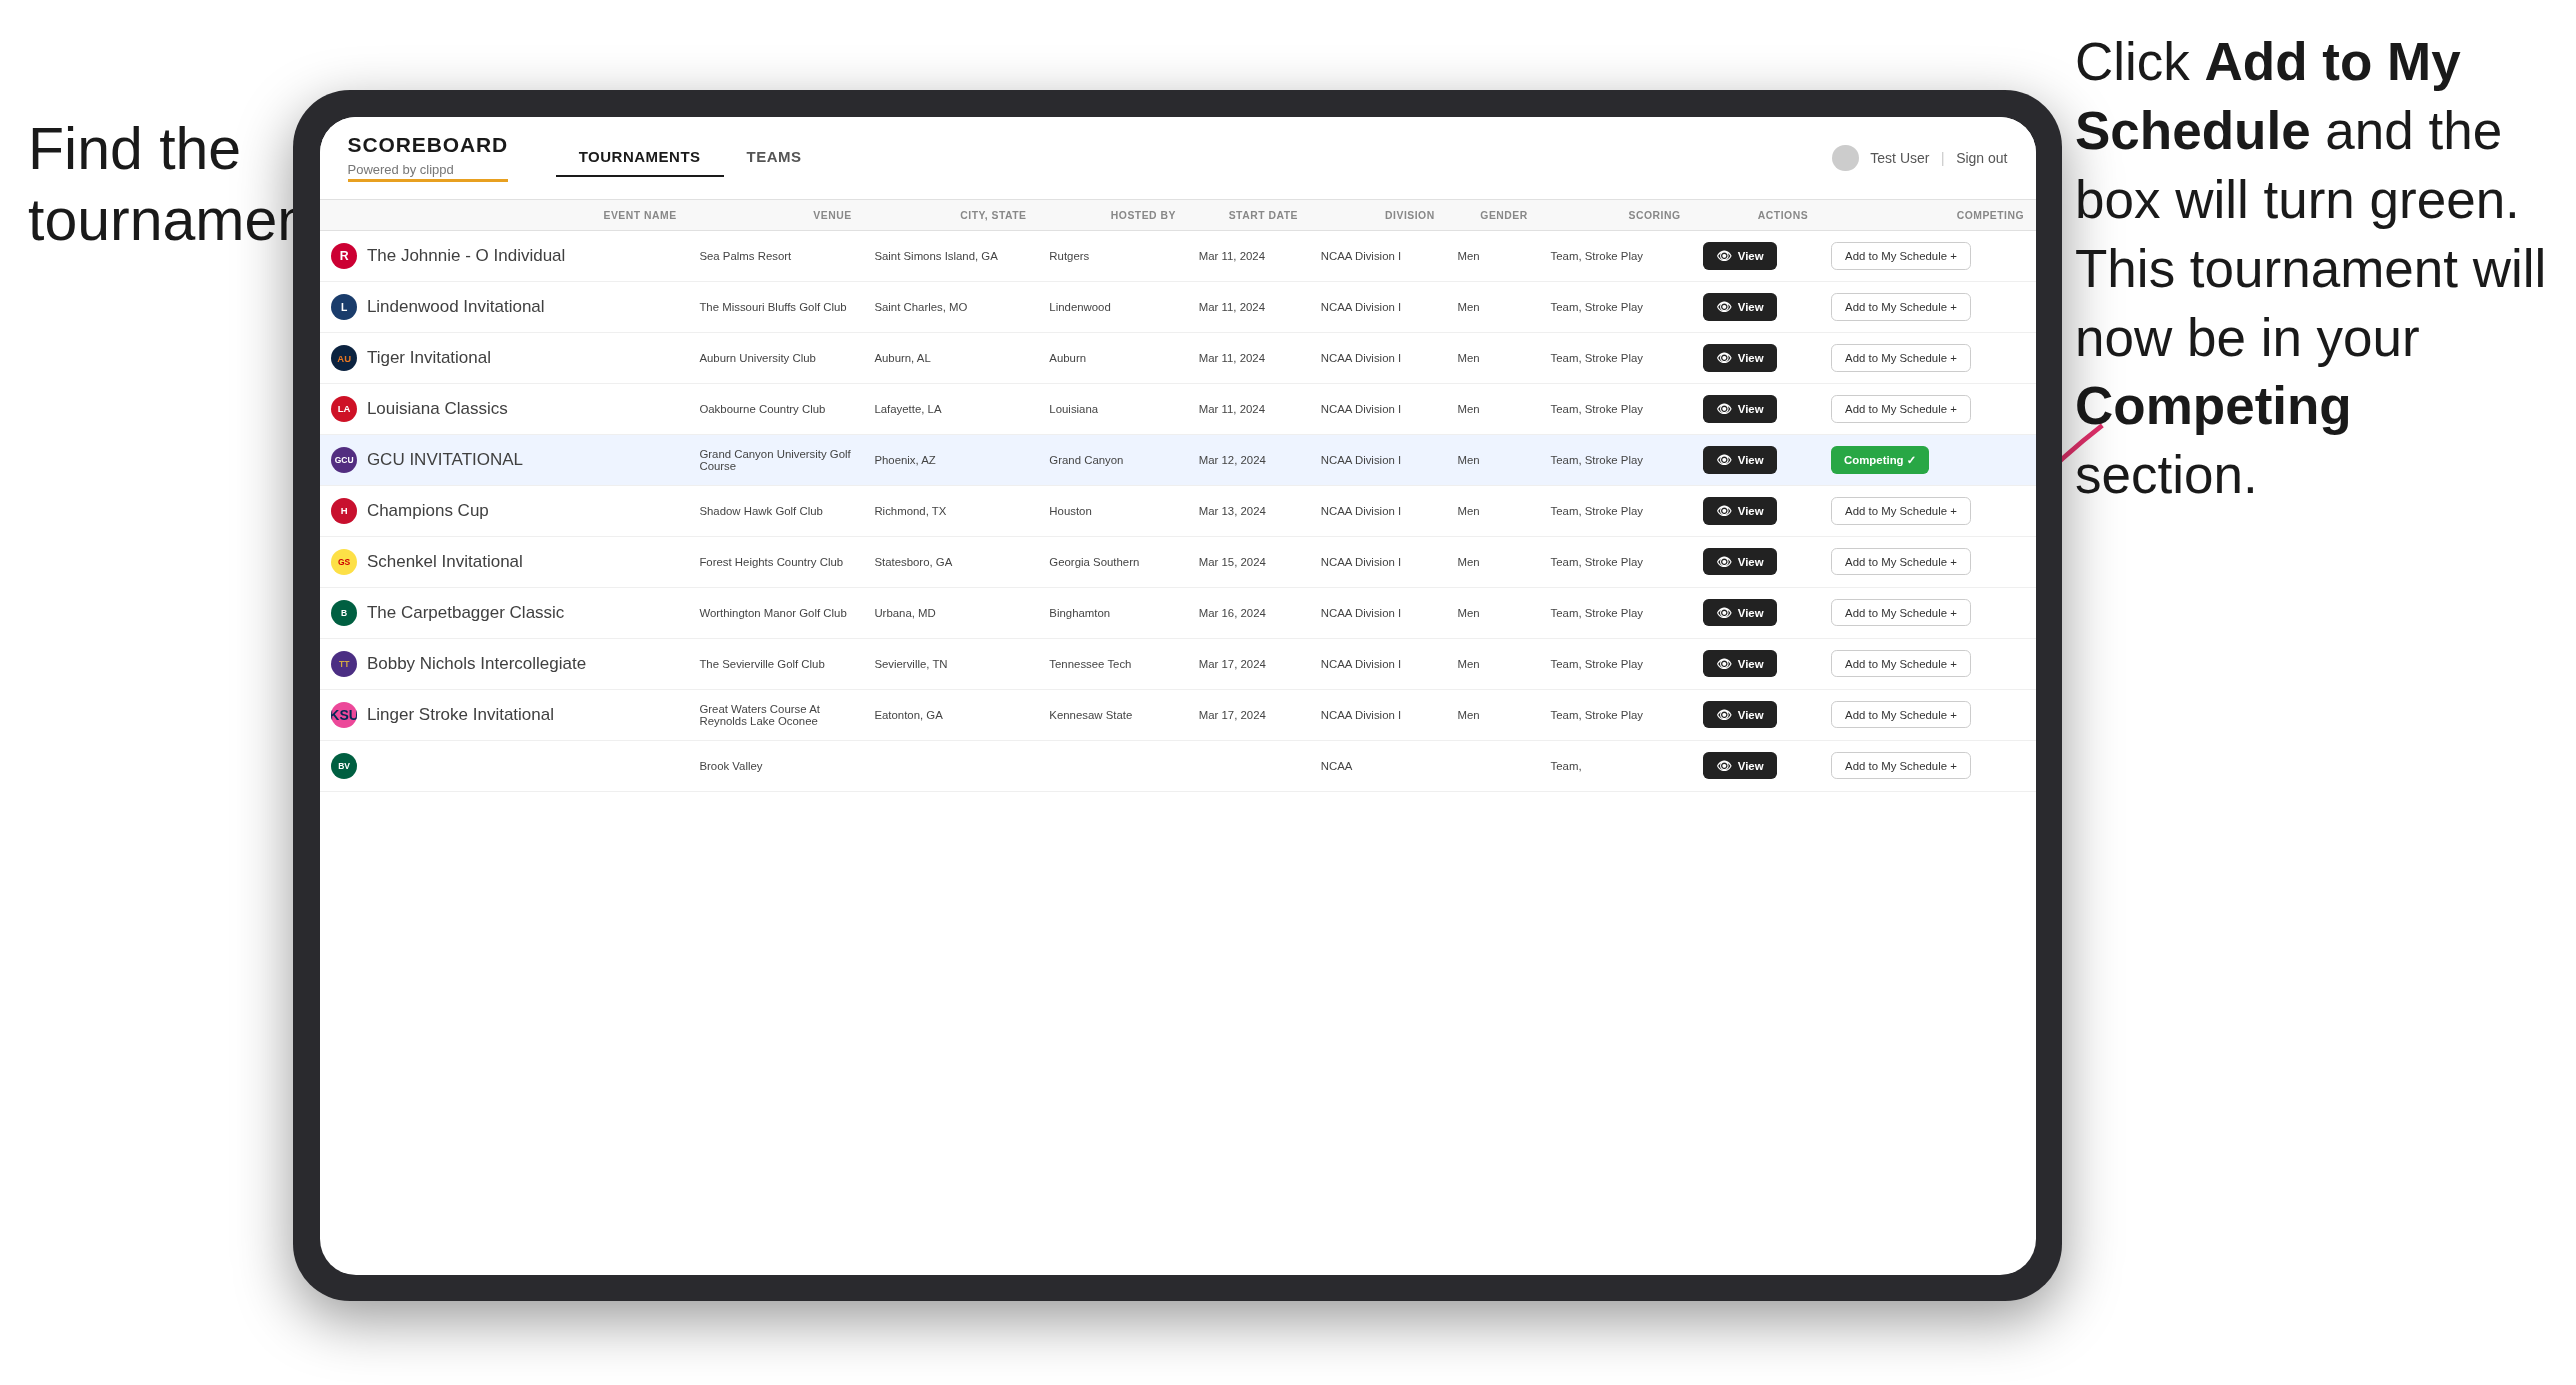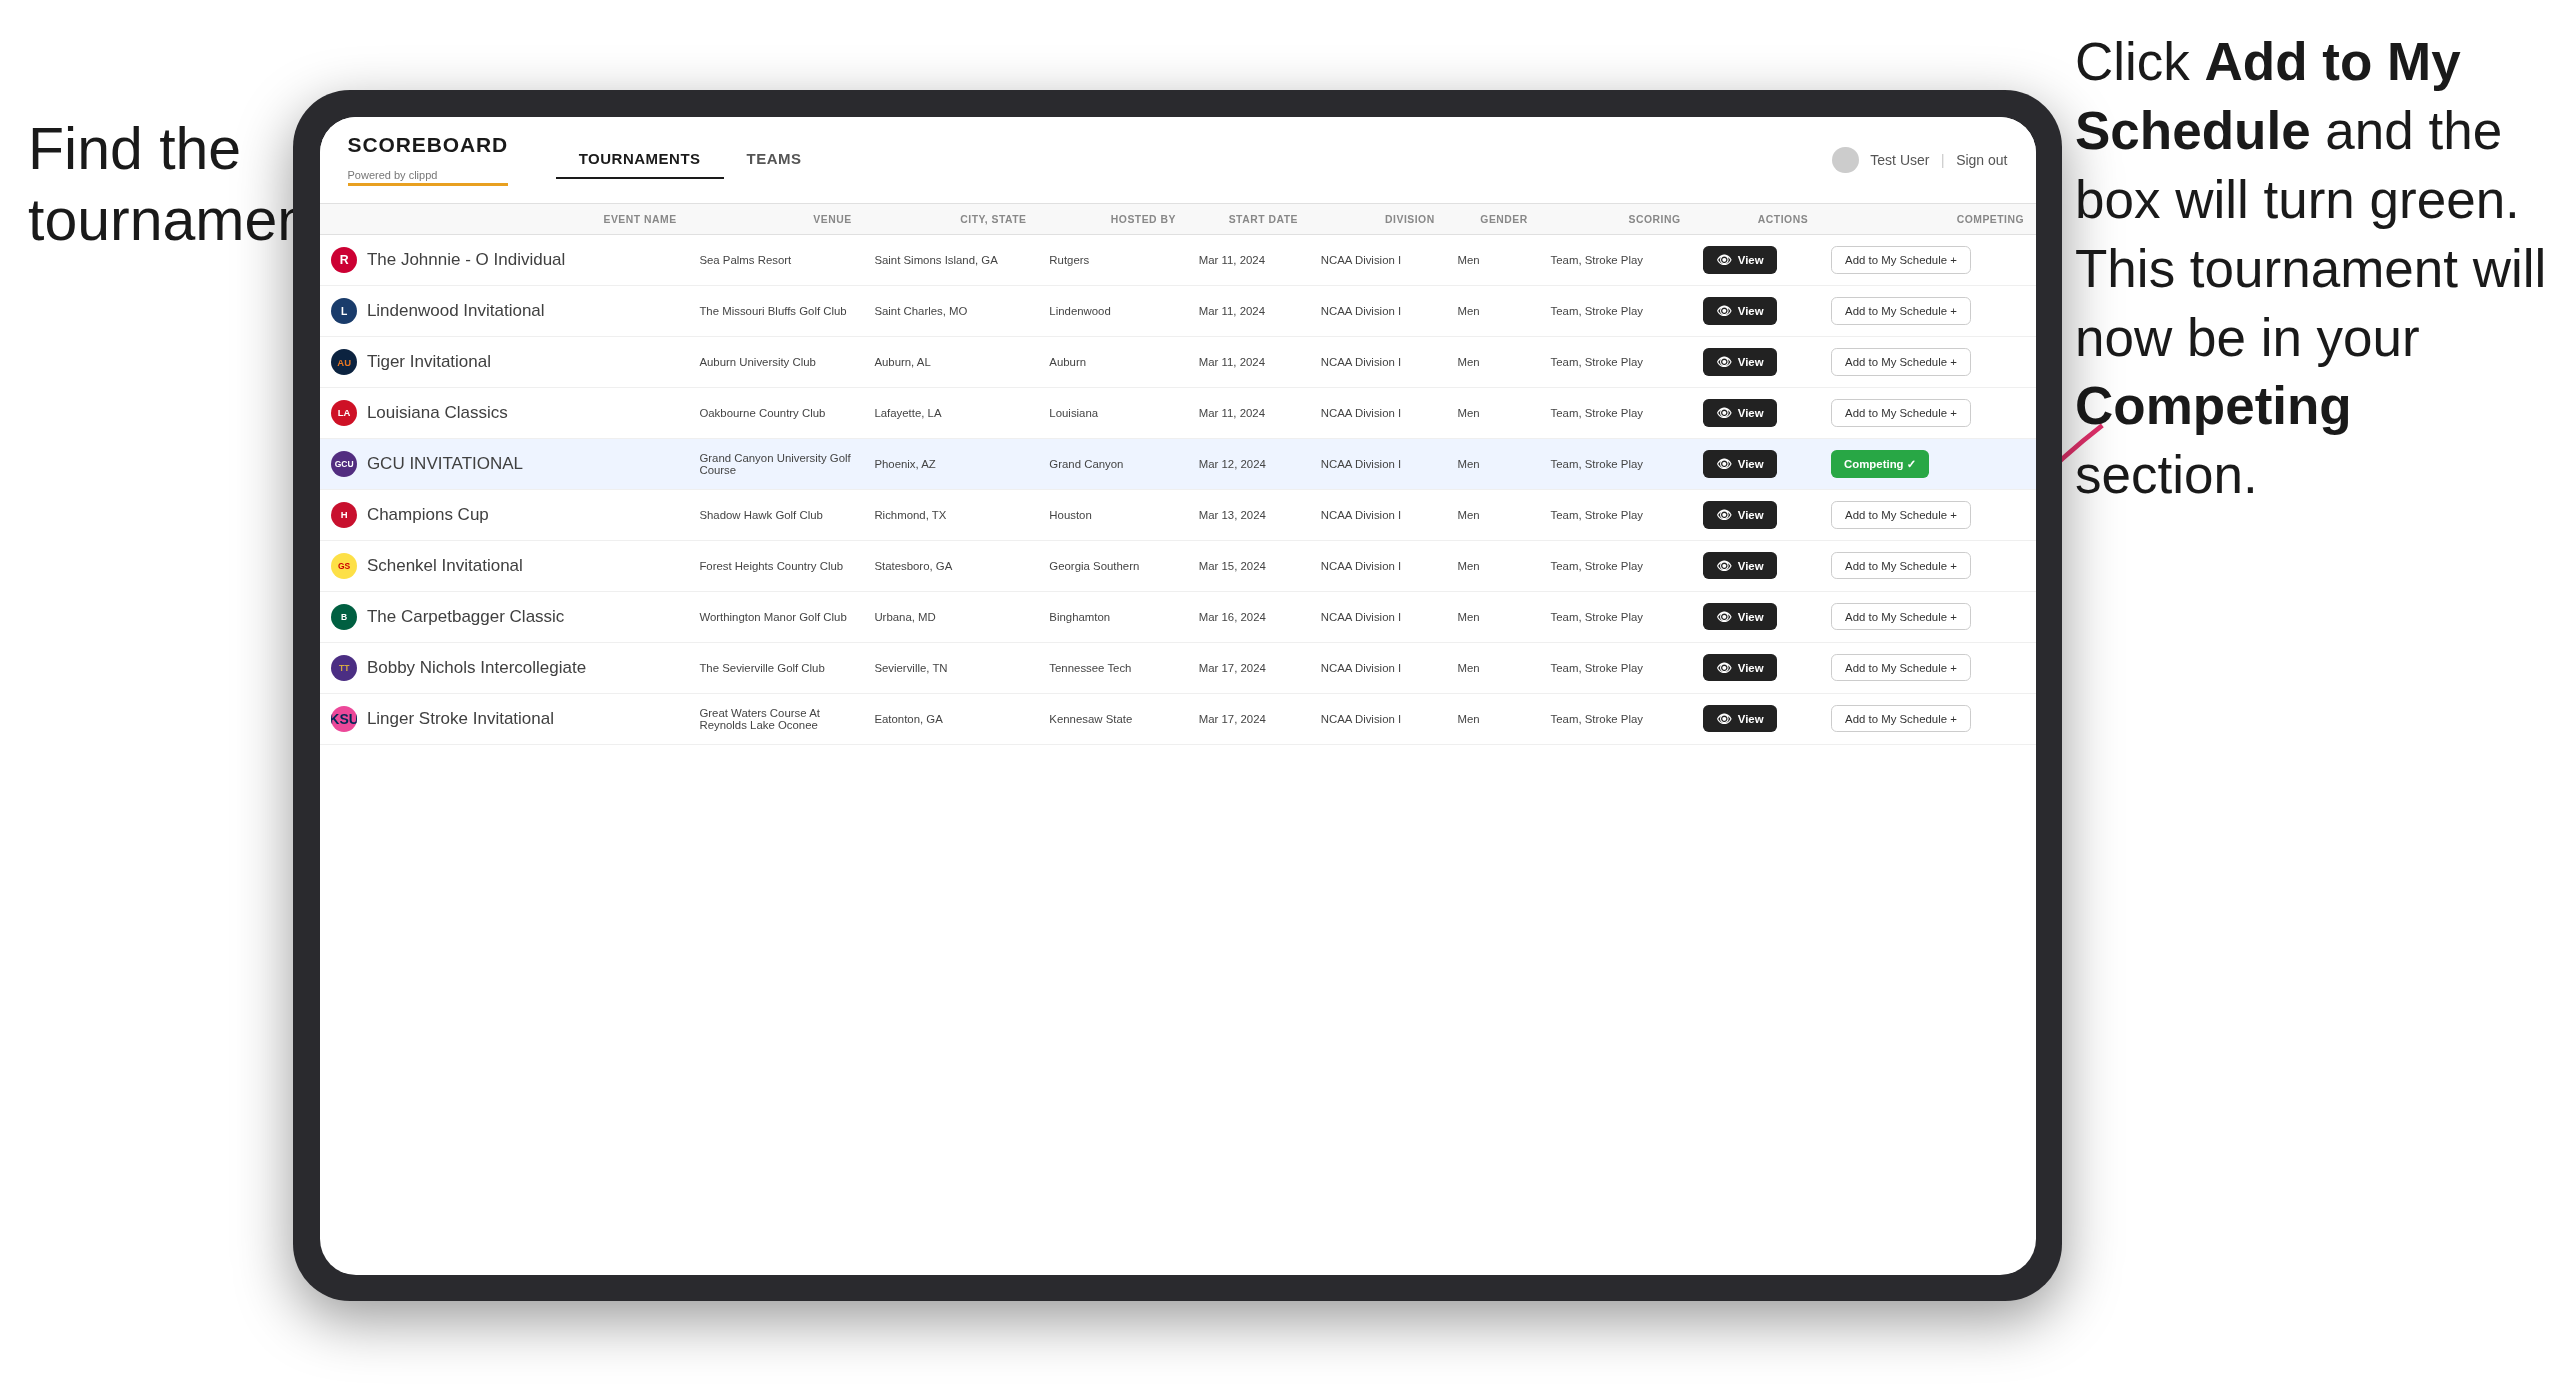--- a/index.html
+++ b/index.html
@@ -107,23 +107,23 @@
 
     .logo-text {
       font-size: 21px;
       font-weight: 900;
       color: #1a1a1a;
       letter-spacing: 0.9px;
       line-height: 1;
     }
 
     .logo-sub {
-      font-size: 11px;
+      font-size: 13px;
       color: #777;
-      margin-top: 14px;
+      margin-top: 7px;
     }
 
     .logo-bar {
       width: 100%;
       height: 2.8px;
       background: #e8a020;
       margin-top: 2.8px;
     }
 
     .nav-tabs {
@@ -616,20 +616,44 @@
     <td class="actions-cell">
       <button class="view-btn">
         <span class="eye-icon">👁</span>
         View
       </button>
     </td>
     <td class="competing-cell">
       <button class="add-schedule-btn">Add to My Schedule +</button>
     </td>
   </tr>
+              <tr>
+    <td>
+      <div class="event-name-cell">
+        <div class="team-logo logo-binghamton">BV</div>
+        <span class="event-name-text"></span>
+      </div>
+    </td>
+    <td class="venue-cell">Brook Valley</td>
+    <td class="city-cell"></td>
+    <td class="date-cell"></td>
+    <td class="date-cell"></td>
+    <td class="division-cell">NCAA</td>
+    <td class="gender-cell"></td>
+    <td class="scoring-cell">Team,</td>
+    <td class="actions-cell">
+      <button class="view-btn">
+        <span class="eye-icon">👁</span>
+        View
+      </button>
+    </td>
+    <td class="competing-cell">
+      <button class="add-schedule-btn">Add to My Schedule +</button>
+    </td>
+  </tr>
             </tbody>
         </table>
       </div>
 
     </div>
   </div>
 </div>
 
 
 </body></html>

